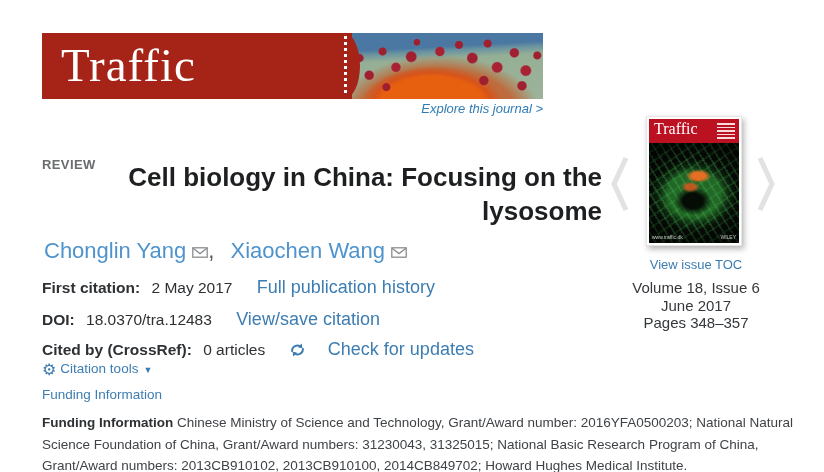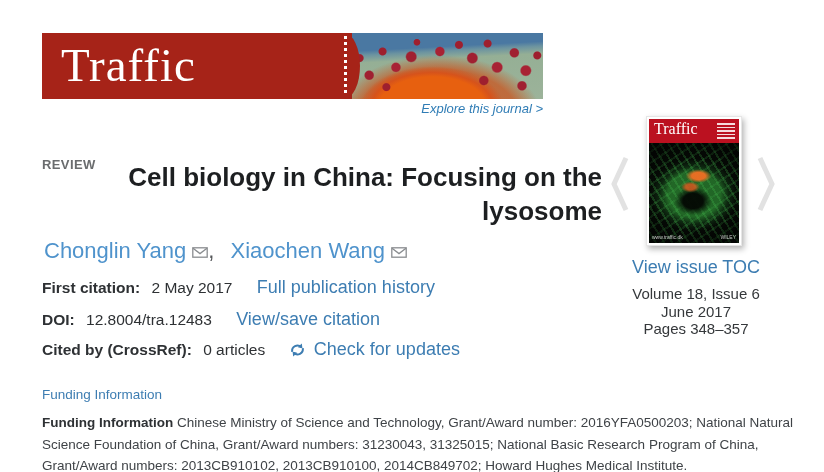--- a/index.html
+++ b/index.html
@@ -56,21 +56,21 @@
 
   
   .meta-row { position:absolute; left:42px; font-size:15.5px; color:#2e3134; white-space:nowrap; }
   .meta-label { font-weight:bold; }
   .meta-value { margin-left:7px; }
   .meta-link { font-size:18px; color:#3d7db2; margin-left:20px; cursor:pointer; }
   .row-published { top:277px; }
   .row-doi { top:309px; }
   .row-cited { top:339px; }
   .update-icon { display:inline-block; vertical-align:-2px; margin-left:20px; }
-  .update-link { margin-left:5px; }
+  .update-link { margin-left:19px; }
   .citation-tools { position:absolute; left:42px; top:360px; font-size:13.5px;
     color:#3d7db2; cursor:pointer; }
   .gear { font-size:16px; vertical-align:-2px; margin-right:4px; }
   .caret { font-size:9px; margin-left:5px; }
   .funding-link { position:absolute; left:42px; top:387px; font-size:13.5px;
     color:#3d7db2; cursor:pointer; }
 
   
   .funding-para { position:absolute; left:42px; top:412px; width:782px;
     font-size:13.5px; line-height:21.5px; color:#3f4347; }
@@ -94,21 +94,21 @@
       radial-gradient(ellipse 17px 9px at 55% 33%, rgba(240,110,35,.95) 0 40%, rgba(240,110,35,0) 75%),
       radial-gradient(ellipse 12px 7px at 46% 44%, rgba(225,85,30,.8) 0 40%, rgba(225,85,30,0) 78%),
       radial-gradient(ellipse 24px 18px at 49% 58%, rgba(3,7,3,.95) 0 42%, rgba(3,7,3,0) 78%),
       repeating-linear-gradient(58deg, rgba(70,190,80,0) 0 5px, rgba(70,190,80,.26) 5px 7px),
       repeating-linear-gradient(-34deg, rgba(60,170,70,0) 0 7px, rgba(60,170,70,.2) 7px 9px),
       radial-gradient(ellipse 48px 40px at 50% 52%, rgba(52,165,60,.6) 0 55%, rgba(32,115,42,.28) 72%, rgba(6,10,6,0) 90%),
       #060a06; }
   .cover-foot { position:absolute; left:3px; right:3px; bottom:3px; display:flex;
     justify-content:space-between; font-size:5px; color:#c9cec9; }
   .issue-info { position:absolute; left:604px; top:257px; width:184px; text-align:center; }
-  .toc-link { font-size:18px; color:#3d7db2; margin-bottom:7px; cursor:pointer; }
+  .toc-link { font-size:13px; color:#3d7db2; margin-bottom:7px; cursor:pointer; }
   .issue-line { font-size:15px; line-height:17.5px; color:#35383b; }
 </style>
 </head>
 <body>
 
 <div class="page">
 
   <div class="banner">
     <div class="banner-art"></div>
     <div class="banner-curve"></div>
@@ -132,36 +132,39 @@
   </div>
 
   <div class="meta-row row-published">
     <span class="meta-label">First citation:</span>
     <span class="meta-value">2 May 2017</span>
     <span class="meta-link">Full publication history</span>
   </div>
 
   <div class="meta-row row-doi">
     <span class="meta-label">DOI:</span>
-    <span class="meta-value">12.8004/tra.12483</span>
+    <span class="meta-value">18.0370/tra.12483</span>
     <span class="meta-link">View/save citation</span>
   </div>
 
   <div class="meta-row row-cited">
     <span class="meta-label">Cited by (CrossRef):</span>
     <span class="meta-value">0 articles</span>
     <span class="update-icon"><svg width="15" height="14" viewBox="0 0 15 14">
           <path d="M2.2,8.8 A5.3,5.3 0 0 1 11.2,4.2" fill="none" stroke="#3d7db2" stroke-width="2"></path>
           <path d="M11.8,0.5 L12.4,5.2 L7.8,4.2 Z" fill="#3d7db2"></path>
           <path d="M12.8,5.2 A5.3,5.3 0 0 1 3.8,9.8" fill="none" stroke="#3d7db2" stroke-width="2"></path>
           <path d="M3.2,13.5 L2.6,8.8 L7.2,9.8 Z" fill="#3d7db2"></path>
         </svg></span>
     <span class="meta-link update-link">Check for updates</span>
   </div>
 
+  <div class="citation-tools">
+    <span class="gear">⚙</span><span>Citation tools</span><span class="caret">▼</span>
+  </div>
 
   <div class="funding-link">Funding Information</div>
 
   <p class="funding-para"><b>Funding Information</b> <span>Chinese Ministry of Science and Technology, Grant/Award number: 2016YFA0500203; National Natural Science Foundation of China, Grant/Award numbers: 31230043, 31325015; National Basic Research Program of China, Grant/Award numbers: 2013CB910102, 2013CB910100, 2014CB849702; Howard Hughes Medical Institute.</span></p>
 
   <div class="chev chev-left">
     <svg width="18" height="58" viewBox="0 0 18 58">
         <polyline points="15,3 3,29 15,55" fill="none" stroke="#e2e2e2" stroke-width="5"></polyline>
       </svg>
   </div>

